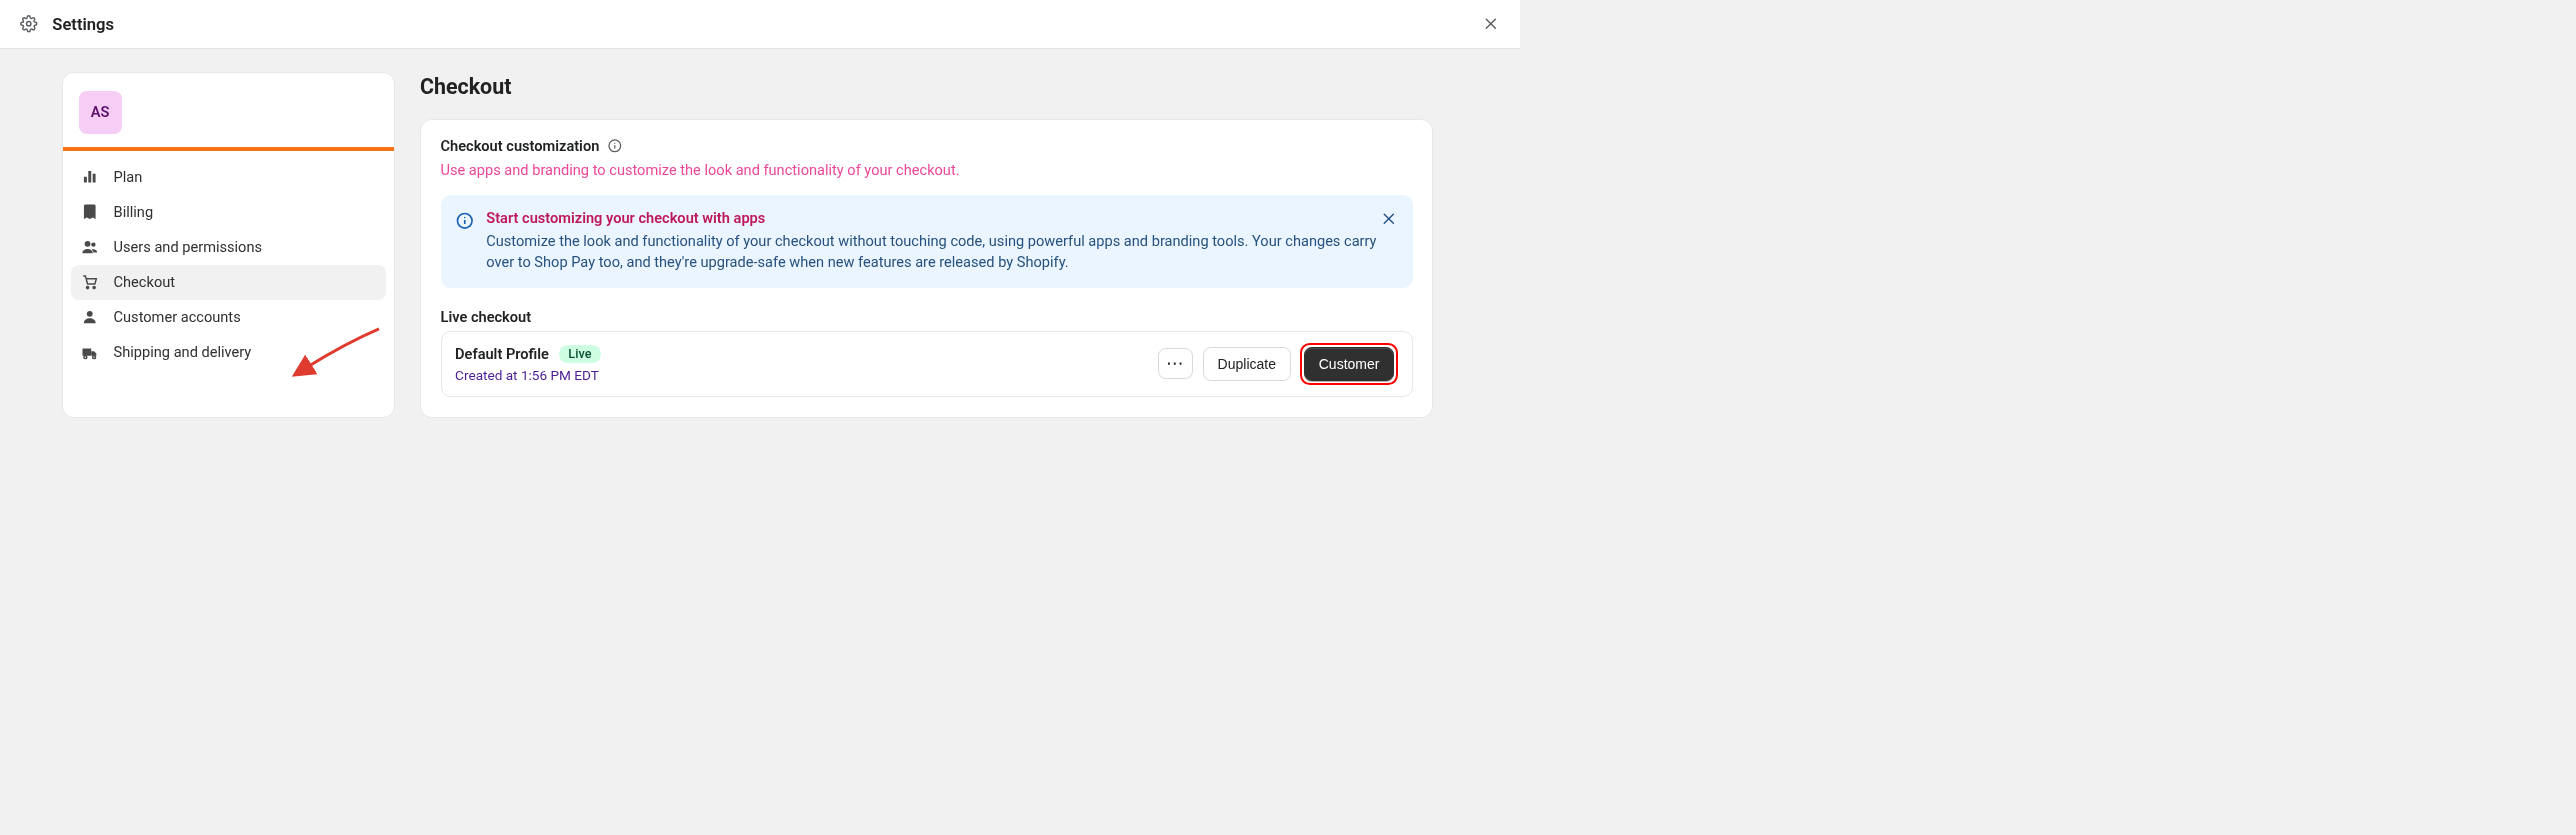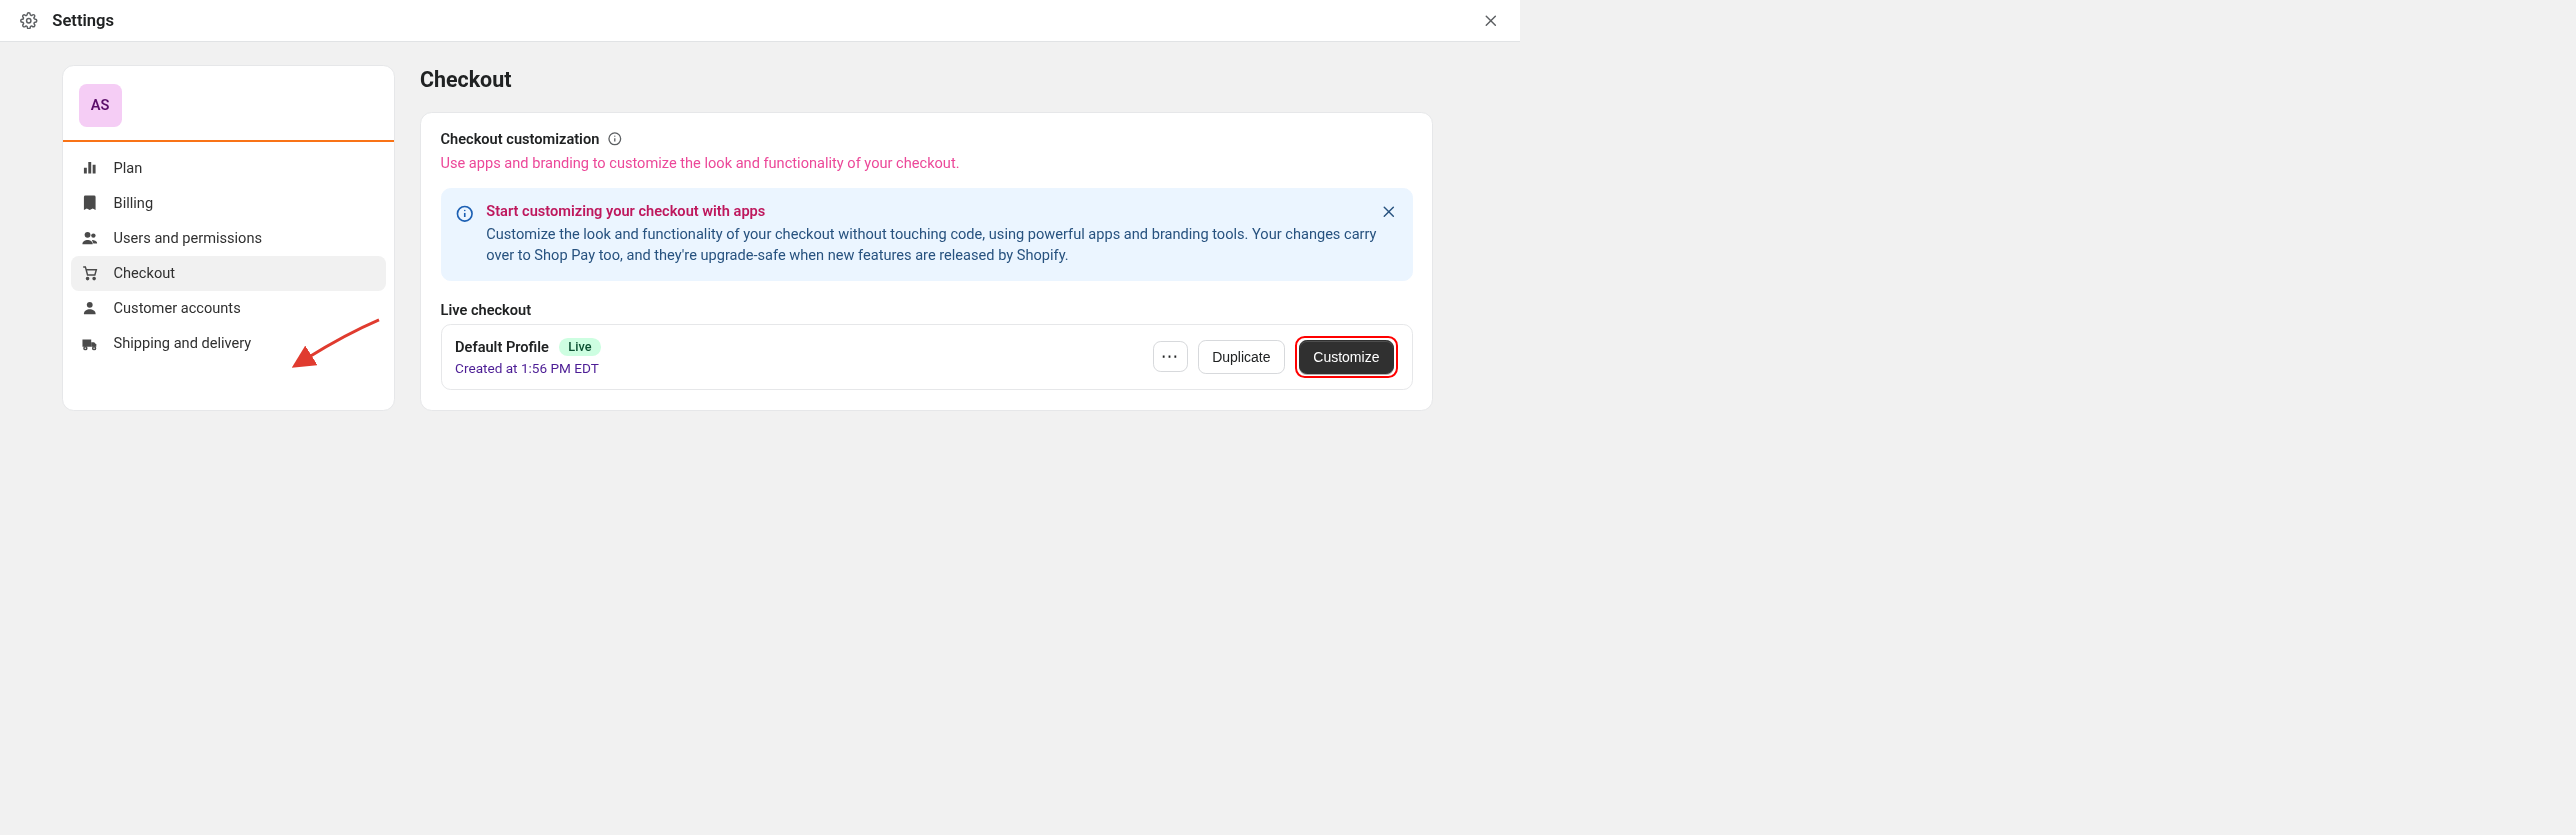--- a/index.html
+++ b/index.html
@@ -1,28 +1,28 @@
 <!DOCTYPE html>
 <html><head>
 <meta charset="utf-8">
 <style>
   * { box-sizing: border-box; margin: 0; padding: 0; }
   html, body { font-family: -apple-system, BlinkMacSystemFont, "Segoe UI", Roboto, Helvetica, Arial, sans-serif; background: #f1f1f1; color: #202223; }
   body { width: 1520px; height: auto; }
 
-  .topbar { display: flex; align-items: center; justify-content: space-between; height: 42px; padding: 0 15.6px; background: #ffffff; border-bottom: 1px solid #e1e3e5; }
+  .topbar { display: flex; align-items: center; justify-content: space-between; height: 49px; padding: 0 15.6px; background: #ffffff; border-bottom: 1px solid #e1e3e5; }
   .topbar-left { display: flex; align-items: center; gap: 9.7px; }
   .topbar-title { font-size: 16.6px; font-weight: 600; }
   .icon-btn { display: inline-flex; align-items: center; justify-content: center; width: 27px; height: 27px; border-radius: 5.8px; cursor: pointer; color:#5c5f62; }
 
   .page { display: flex; gap: 25px; padding: 23.4px 23.4px 23.4px 62px; }
 
   
   .sidebar { width: 333px; background: #ffffff; border: 1px solid #e6e7e9; border-radius: 11.7px; overflow: hidden; }
-  .store-block { display: flex; gap: 11.7px; padding: 17.5px 15.6px 13.6px 15.6px; border-bottom: 2px solid #f97316; flex-direction: column; }
+  .store-block { display: flex; gap: 11.7px; padding: 17.5px 15.6px 13.6px 15.6px; border-bottom: 4px solid #f97316; flex-direction: column; }
   .avatar { width: 43px; height: 43px; border-radius: 7.8px; background: #f5cdf5; display:flex; align-items:center; justify-content:center; font-weight:600; color:#5c0f6b; font-size:14.6px; flex-shrink:0; }
   .store-name { font-size: 14.6px; font-weight: 600; line-height: 1.35; }
   .store-domain { font-size: 13px; color: #6d7175; margin-top: 1.9px; word-break: break-all; line-height:1.35; }
 
   .nav { padding: 7.8px 7.8px 9.7px 7.8px; position: relative; }
   .nav-item { display: flex; align-items: center; gap: 13.6px; padding: 7.8px 9.7px; border-radius: 7.8px; font-size: 14.6px; color: #303030; cursor: pointer; }
   .nav-item.selected { background: #f1f1f1; }
   .nav-item .nav-icon { width: 19.5px; height: 19.5px; display:inline-flex; align-items:center; justify-content:center; color:#4a4a4a; }
 
   .annotation-arrow { position: absolute; pointer-events: none; }
@@ -201,20 +201,20 @@
             <span class="badge-live">Live</span>
           </div>
           <span class="profile-sub">Created at 1:56 PM EDT</span>
         </div>
         <div class="profile-actions">
           <button class="btn btn-icon">
             <span style="font-size:17.5px; letter-spacing:1.9px; line-height:1;">⋯</span>
           </button>
           <button class="btn">Duplicate</button>
           <span class="highlight-ring">
-            <button class="btn btn-primary">Customize</button>
+            <button class="btn btn-primary">Customer</button>
           </span>
         </div>
       </div>
     </section>
   </main>
 </div>
 
 
 </body></html>

